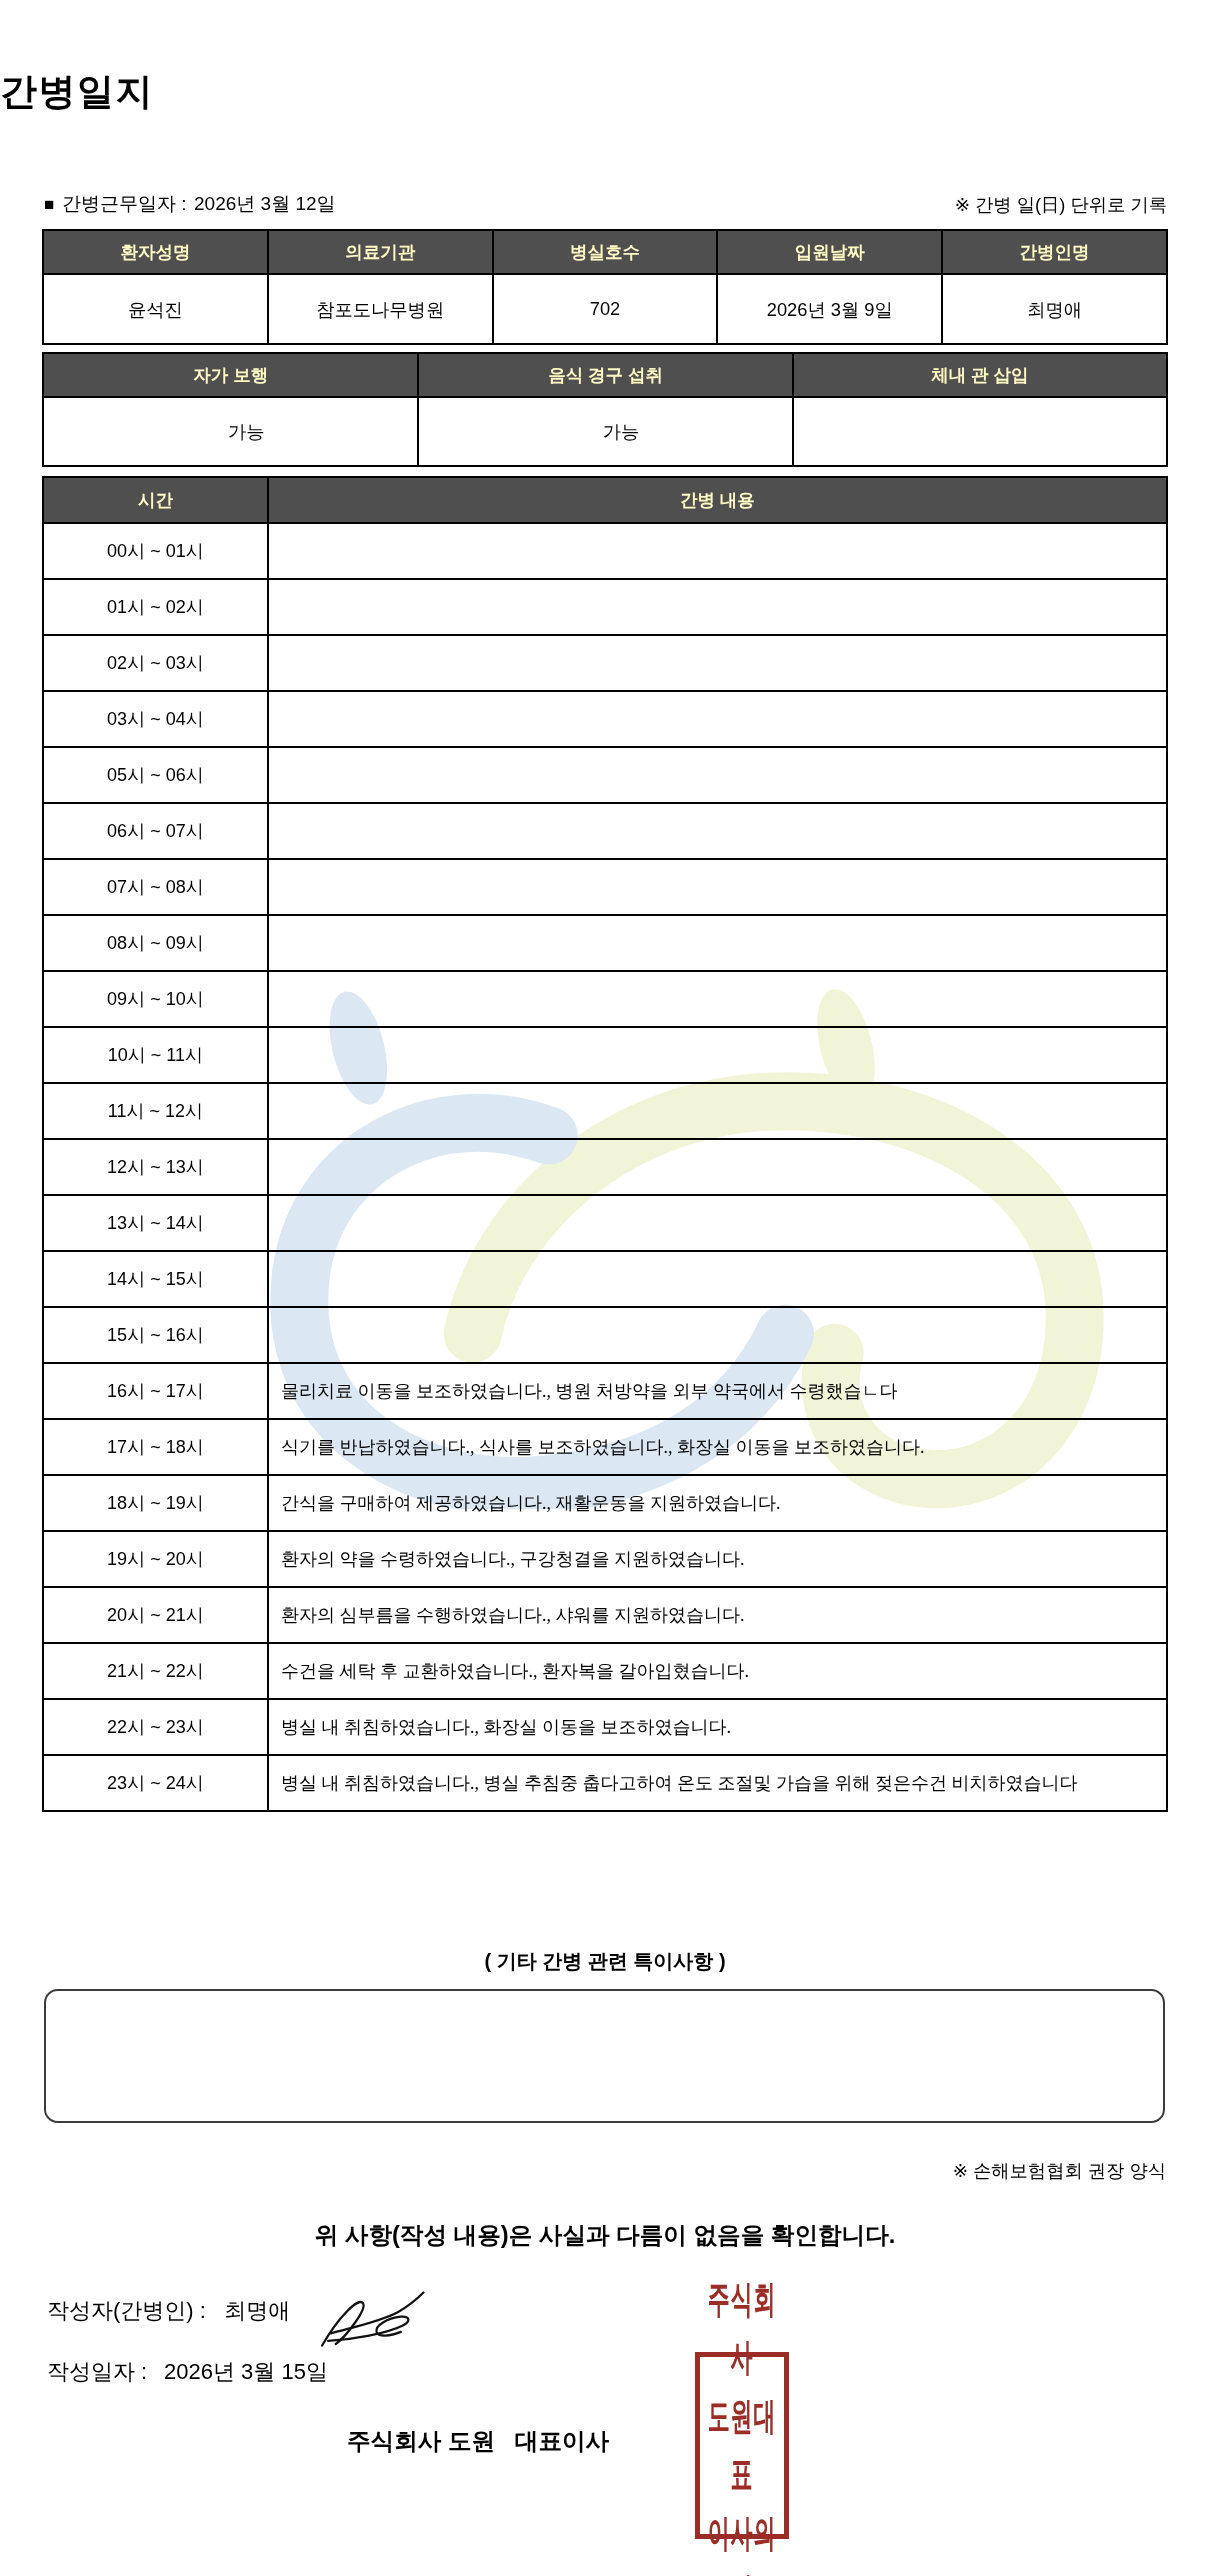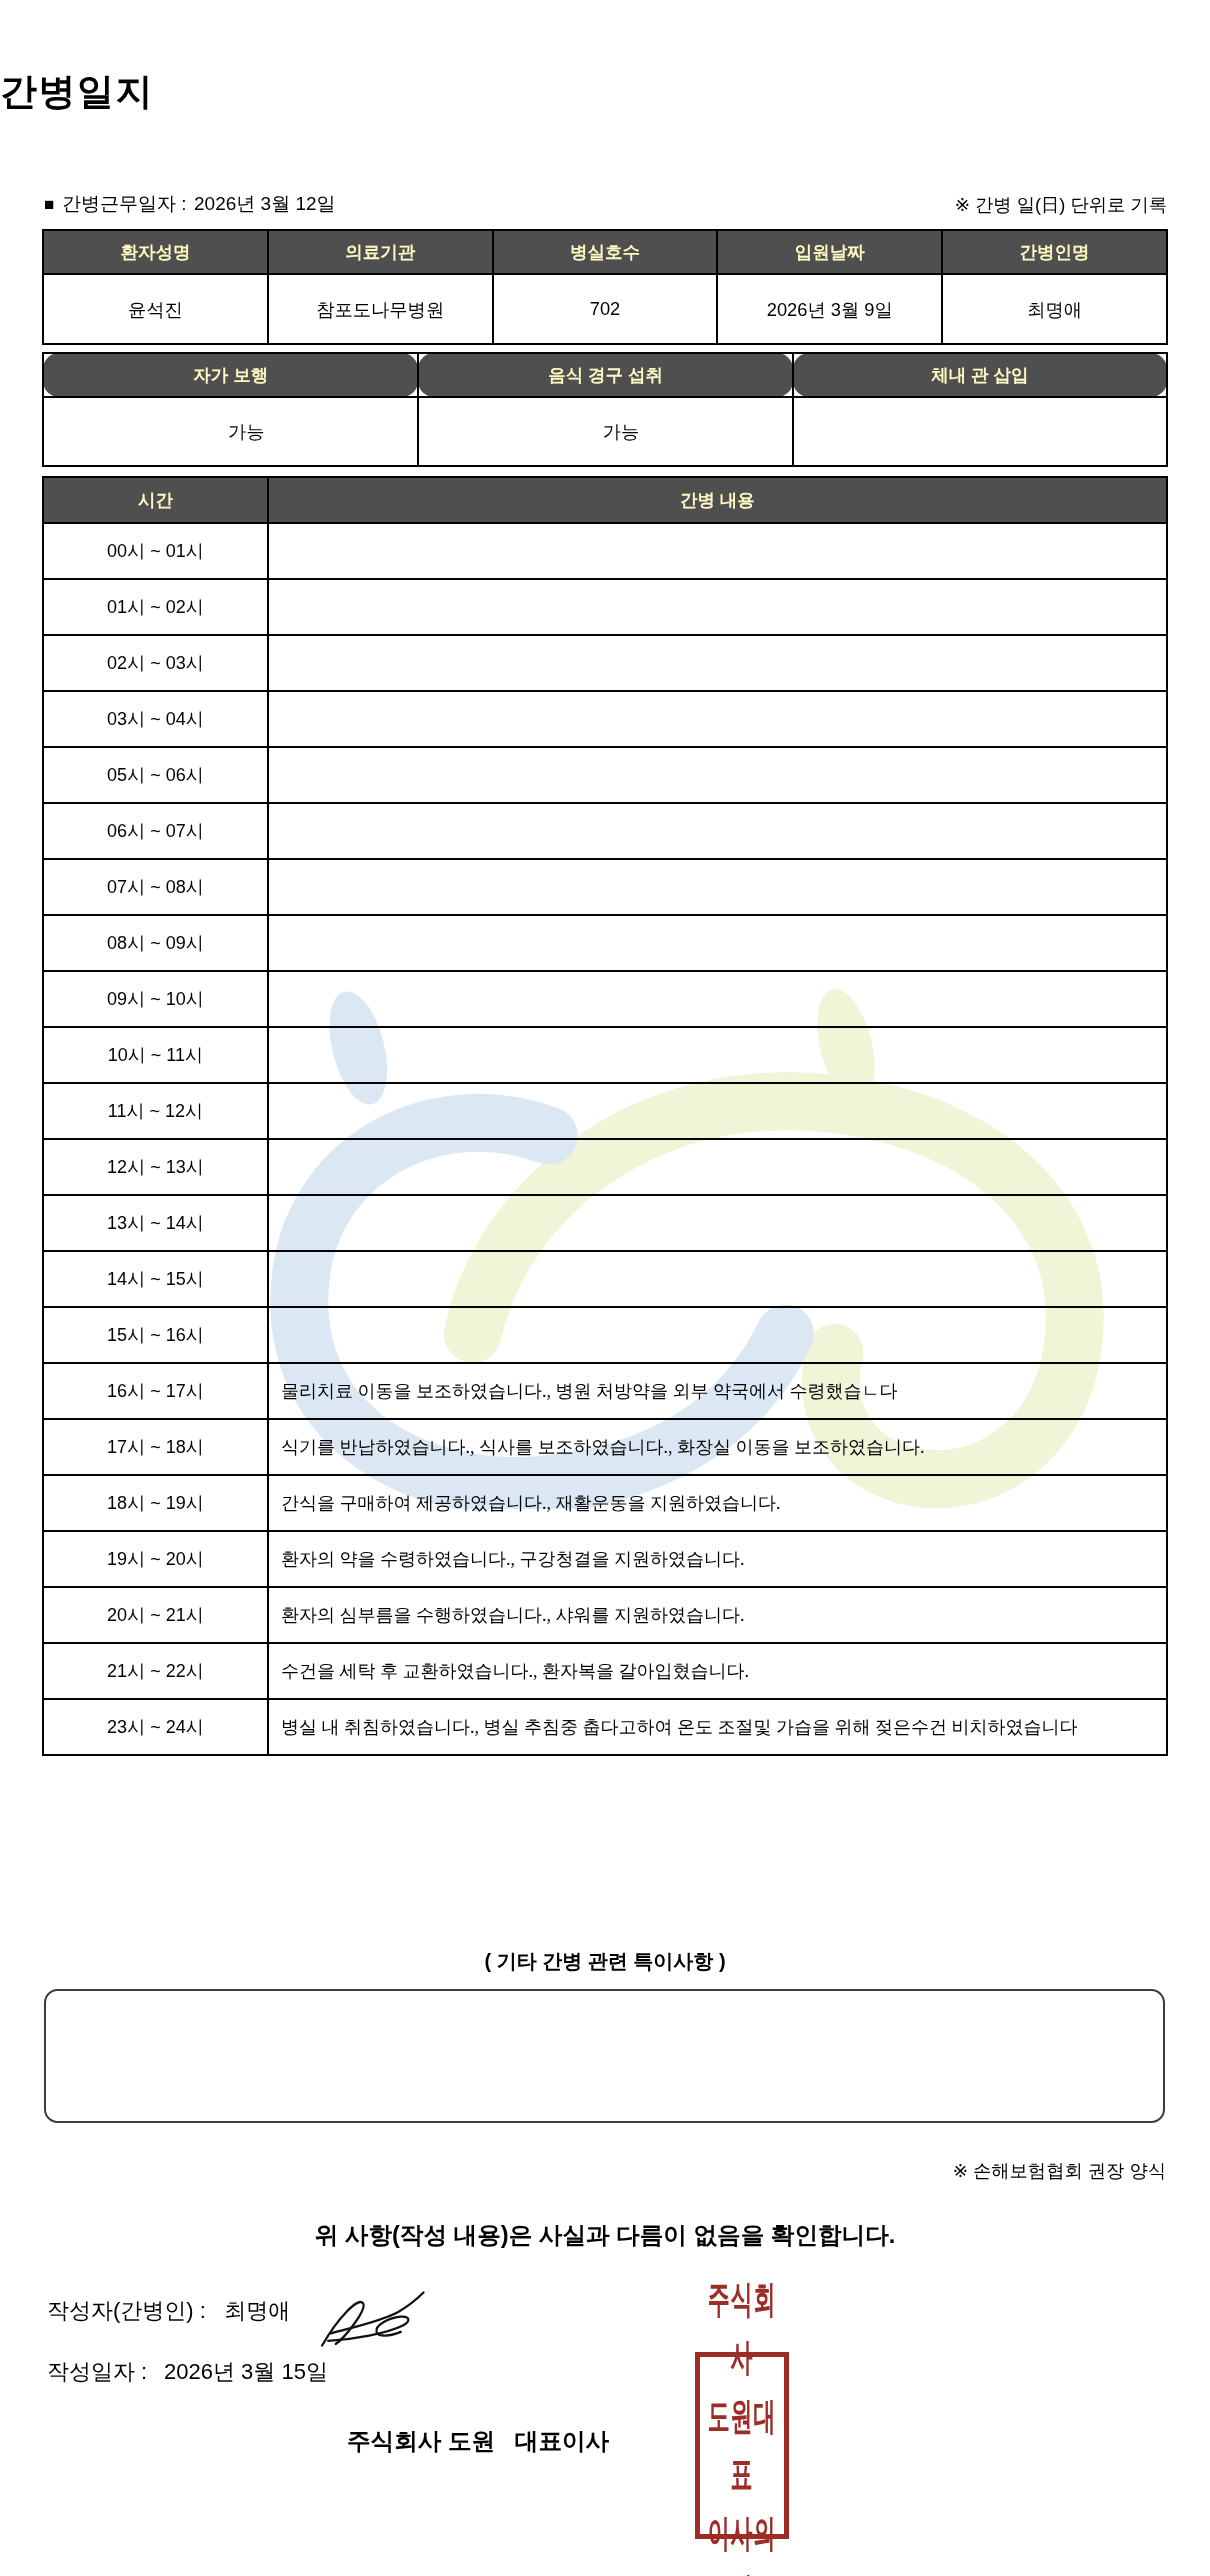--- a/index.html
+++ b/index.html
@@ -28,21 +28,21 @@
   .grid th,.grid td{border:2.3px solid #000;overflow:hidden;}
   .grid th{
     background:#4f4f4f;color:#fef9c3;font-weight:bold;font-size:17.5px;
     text-align:center;
   }
   .grid td{font-size:18.3px;text-align:center;background:transparent;}
   .t-patient{top:229px;}
   .t-patient th{height:40px;}
   .t-patient td{height:66px;}
   .t-status{top:352px;}
-  .t-status th{height:40px;border-radius:16px;}
+  .t-status th{height:40px;}
   .t-status td{height:65px;padding-left:32px;}
   .t-log{top:476px;}
   .t-log th{height:42px;}
   .t-log td{height:52px;}
   .t-log td.log-content{
     text-align:left;padding:0 12.2px;font-size:18px;font-family:Liberation Serif, serif;
   }
   .t-log td.log-time{font-size:18px;}
   .watermark{position:absolute;left:244px;top:907px;z-index:1;}
   .etc-title{
@@ -246,20 +246,24 @@
         </tr>
         <tr>
           <td class="log-time">20시 ~ 21시</td>
           <td class="log-content">환자의 심부름을 수행하였습니다., 샤워를 지원하였습니다.</td>
         </tr>
         <tr>
           <td class="log-time">21시 ~ 22시</td>
           <td class="log-content">수건을 세탁 후 교환하였습니다., 환자복을 갈아입혔습니다.</td>
         </tr>
         <tr>
+          <td class="log-time">22시 ~ 23시</td>
+          <td class="log-content">병실 내 취침하였습니다., 화장실 이동을 보조하였습니다.</td>
+        </tr>
+        <tr>
           <td class="log-time">23시 ~ 24시</td>
           <td class="log-content">병실 내 취침하였습니다., 병실 추침중 춥다고하여 온도 조절및 가습을 위해 젖은수건 비치하였습니다</td>
         </tr>
       </tbody>
   </table>
 
   <div class="etc-title">( 기타 간병 관련 특이사항 )</div>
   <div class="etc-box"><span></span></div>
   <div class="form-note">※ 손해보험협회 권장 양식</div>
 

